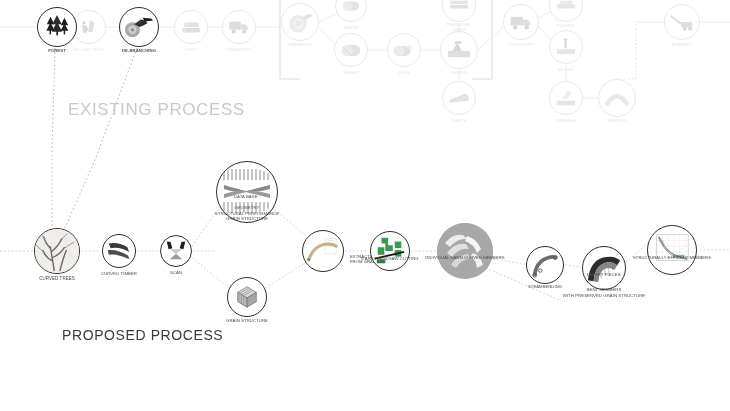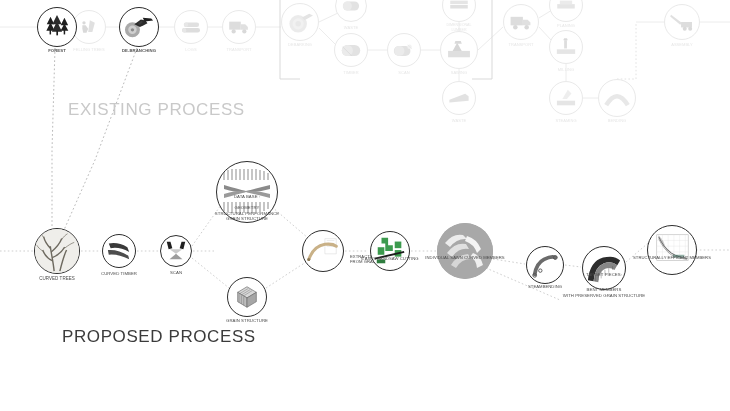--- a/index.html
+++ b/index.html
@@ -53,21 +53,21 @@
     white-space:nowrap;
   }
   #existing-banner{
     left:68px;top:100px;
     font-size:17px;
     letter-spacing:.6px;
     color:#c9c9c9;
   }
   #proposed-banner{
     left:62px;top:327px;
-    font-size:17px;
+    font-size:14px;
     letter-spacing:.6px;
     color:#3b3b3b;
   }
 </style>
 </head>
 <body>
 
 <div id="stage">
 
   <svg id="links" viewBox="0 0 730 411">

